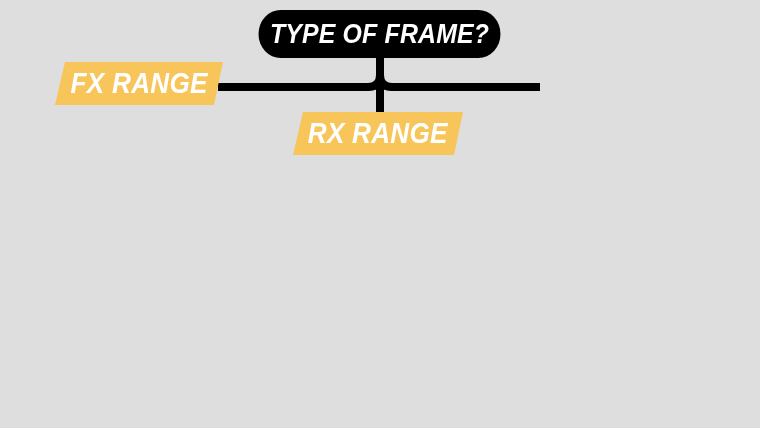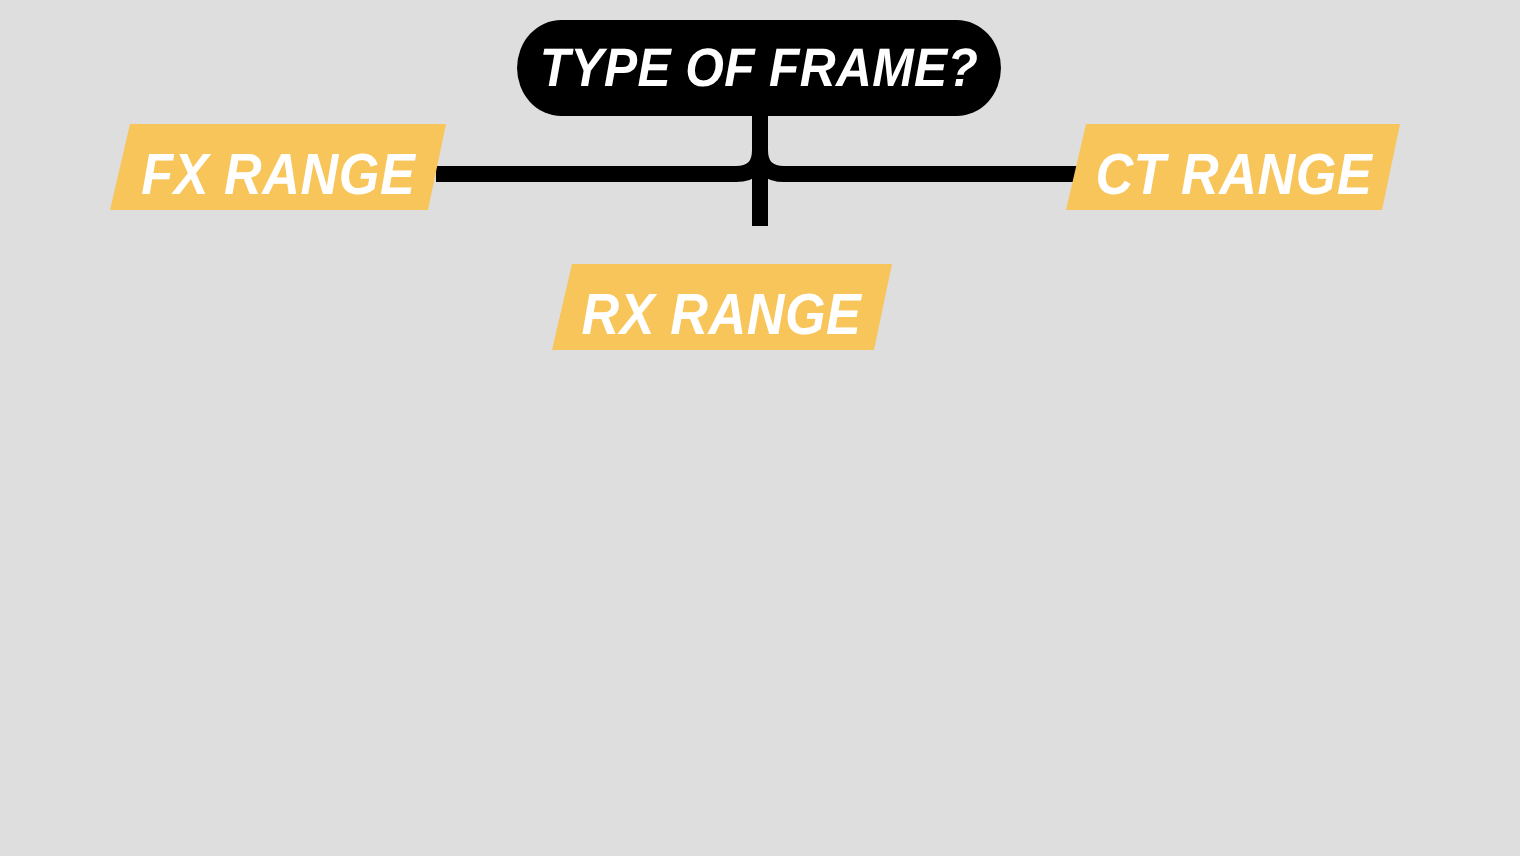--- a/index.html
+++ b/index.html
@@ -44,42 +44,42 @@
       letter-spacing: 0.2px;
       transform: scaleX(0.92);
       transform-origin: center;
       box-sizing: border-box;
       white-space: nowrap;
     }
     .option {
       position: absolute;
       height: 43px;
       display: flex;
-      align-items: flex-end;
+      align-items: center;
       justify-content: center;
       color: #ffffff;
       font-weight: bold;
       font-size: 29px;
       white-space: nowrap;
     }
     .option .shape {
       position: absolute;
       inset: 0;
       background: #f8c55a;
       clip-path: polygon(10px 0, 100% 0, calc(100% - 9px) 100%, 0 100%);
     }
     .option .label {
       position: relative;
       display: inline-block;
       transform: scaleX(0.9);
       letter-spacing: 0.3px;
     }
     #opt-fx { left: 55px;  top: 62px;  width: 168px; }
     #opt-ct { left: 533px; top: 62px;  width: 167px; }
-    #opt-rx { left: 276px; top: 112px; width: 170px; margin-top: 20px; }
+    #opt-rx { left: 293px; top: 112px; width: 170px; }
   </style>
 </head>
 <body>
 
 <div class="canvas">
 
   <svg class="connectors" viewBox="0 0 760 428" xmlns="http://www.w3.org/2000/svg">
 
     <path d="M218 87 L368 87 Q380 87 380 75 L380 58" fill="none" stroke="#000" stroke-width="8"></path>
 
@@ -95,18 +95,14 @@
   <div class="option" id="opt-fx">
     <div class="shape"></div>
     <span class="label">FX RANGE</span>
   </div>
 
   <div class="option" id="opt-rx">
     <div class="shape"></div>
     <span class="label">RX RANGE</span>
   </div>
 
-  <div class="option" id="opt-ct">
-    <div class="shape"></div>
-    <span class="label">CT RANGE</span>
-  </div>
 
 </div>
 
 </body></html>

